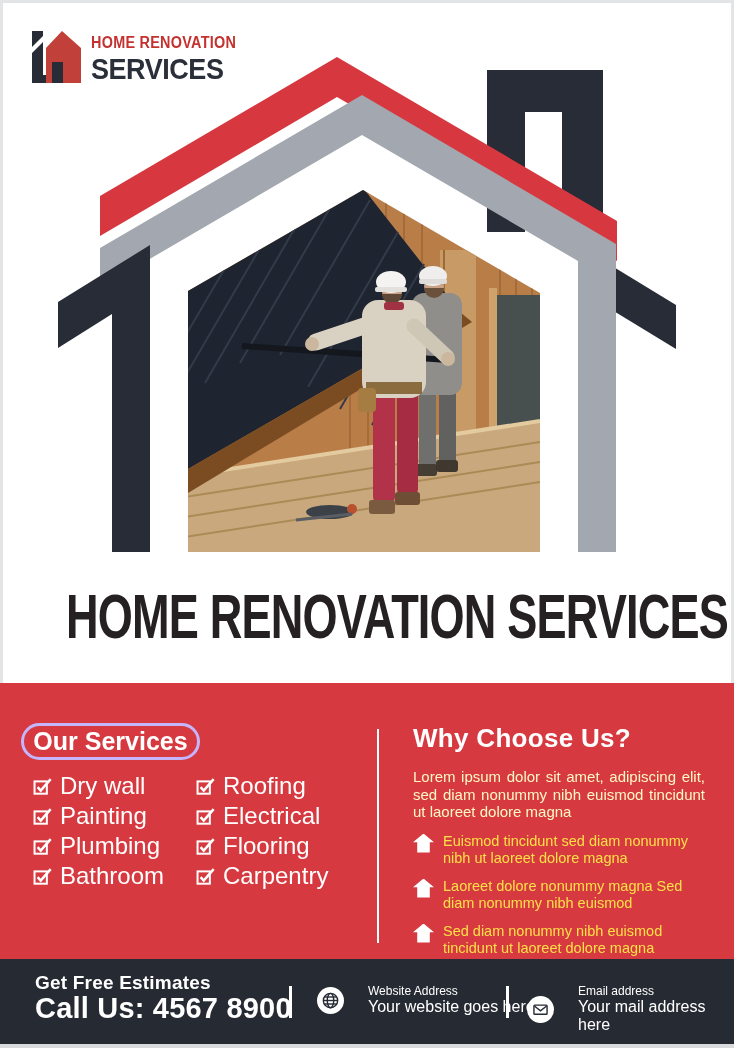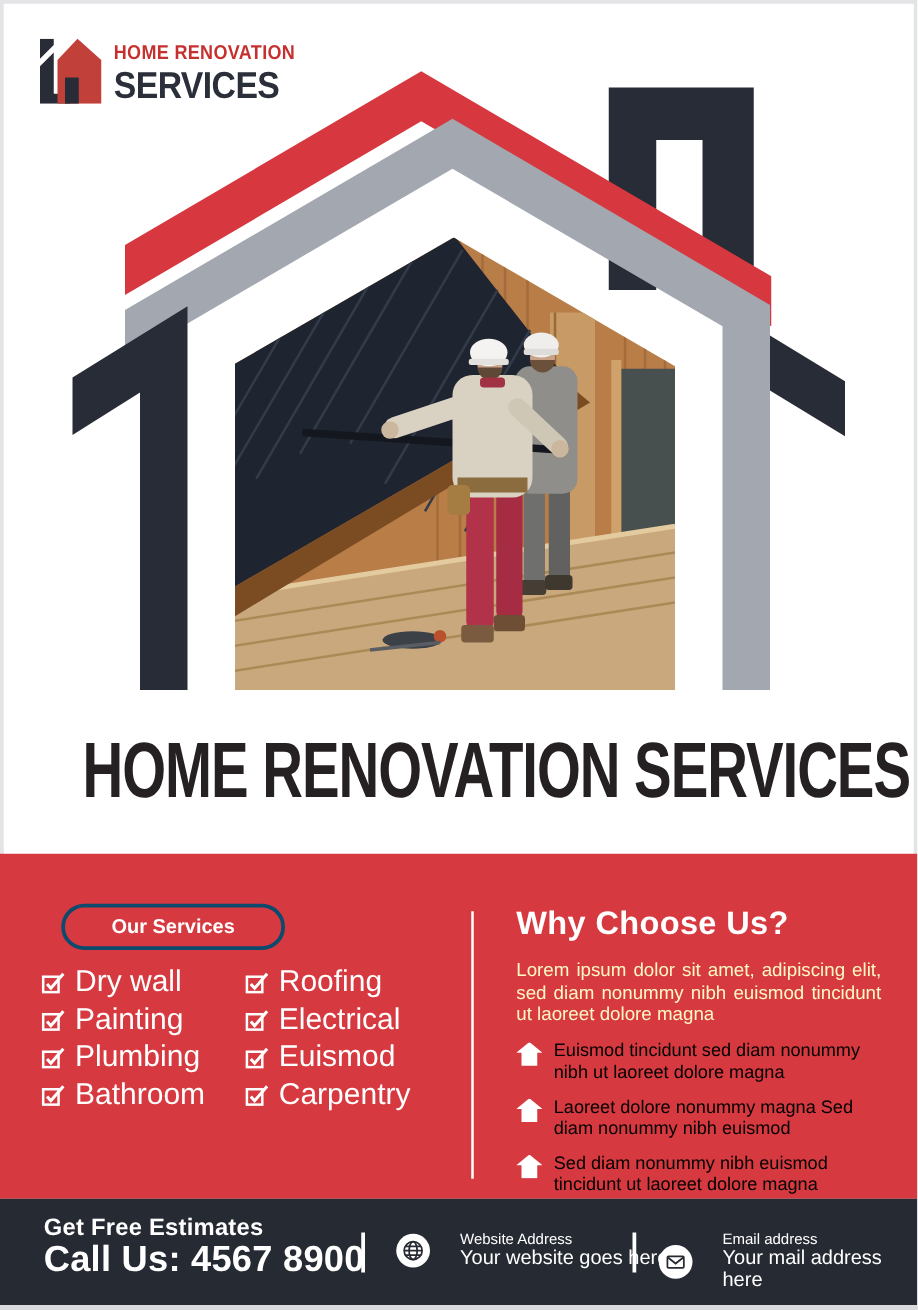--- a/index.html
+++ b/index.html
@@ -18,35 +18,35 @@
   .house-svg{position:absolute;left:0;top:0;}
   
   .headline{
     position:absolute;top:578px;left:0;width:734px;height:76px;line-height:76px;
     text-align:center;font-weight:bold;font-size:55px;color:#252122;white-space:nowrap;
     transform:scale(0.82,1.14);transform-origin:center;letter-spacing:-1px;
   }
   
   .red-section{position:absolute;top:683px;left:0;width:734px;height:276px;background:#d6393f;color:#fff;}
   .pill{
-    position:absolute;left:49px;top:40px;width:173px;height:31px;
-    border:3px solid #0c4a6e;border-radius:21px;text-align:center;line-height:31px;
-    font-weight:bold;font-size:16px;
+    position:absolute;left:21px;top:40px;width:173px;height:31px;
+    border:3px solid #c4b5fd;border-radius:21px;text-align:center;line-height:31px;
+    font-weight:bold;font-size:25px;
   }
   .svc-cols{position:absolute;left:33px;top:88px;display:flex;}
   .svc-col{display:flex;flex-direction:column;gap:1px;}
   .svc-col.left{width:163px;}
   .svc-item{display:flex;align-items:center;gap:7px;font-size:24px;line-height:29px;white-space:nowrap;}
   .cb{flex:0 0 auto;overflow:visible;}
   .vdivider{position:absolute;left:377px;top:46px;width:2px;height:214px;background:#ffffff;}
   .why{position:absolute;left:413px;top:40px;width:292px;}
   .why-heading{font-weight:bold;font-size:26px;letter-spacing:.3px;}
   .why-para{margin-top:14px;font-size:15px;line-height:17.5px;text-align:justify;color:#fef9c3;}
   .bullets{margin-top:12px;display:flex;flex-direction:column;gap:10px;}
-  .bullet{display:flex;gap:9px;align-items:flex-start;font-size:14.5px;line-height:17.5px;color:#000000;}
+  .bullet{display:flex;gap:9px;align-items:flex-start;font-size:14.5px;line-height:17.5px;color:#fde047;}
   .house-bullet{
     flex:0 0 auto;width:21px;height:19px;background:#fff;margin-top:1px;
     clip-path:polygon(50% 0,100% 46%,80% 46%,80% 100%,20% 100%,20% 46%,0 46%);
   }
   .bullet-text{flex:1;}
   
   .footer{position:absolute;top:959px;left:0;width:734px;height:102px;background:#262a33;color:#fff;}
   .estimates{position:absolute;left:35px;top:13px;font-weight:bold;font-size:19px;letter-spacing:.2px;}
   .call{position:absolute;left:35px;top:33px;font-weight:bold;font-size:29px;letter-spacing:.2px;}
   .fdiv{position:absolute;top:27px;width:2.5px;height:32px;background:#fff;}
@@ -224,21 +224,21 @@
               <rect x="2" y="6" width="16" height="16" fill="none" stroke="#fff" stroke-width="2.6"></rect>
               <path d="M6 13.5 L10 18 L23 3" fill="none" stroke="#fff" stroke-width="3.2"></path>
             </svg>
           <span>Electrical</span>
         </div>
         <div class="svc-item">
           <svg class="cb" width="20" height="20" viewBox="0 0 26 24">
               <rect x="2" y="6" width="16" height="16" fill="none" stroke="#fff" stroke-width="2.6"></rect>
               <path d="M6 13.5 L10 18 L23 3" fill="none" stroke="#fff" stroke-width="3.2"></path>
             </svg>
-          <span>Euismod</span>
+          <span>Flooring</span>
         </div>
         <div class="svc-item">
           <svg class="cb" width="20" height="20" viewBox="0 0 26 24">
               <rect x="2" y="6" width="16" height="16" fill="none" stroke="#fff" stroke-width="2.6"></rect>
               <path d="M6 13.5 L10 18 L23 3" fill="none" stroke="#fff" stroke-width="3.2"></path>
             </svg>
           <span>Carpentry</span>
         </div>
       </div>
     </div>

